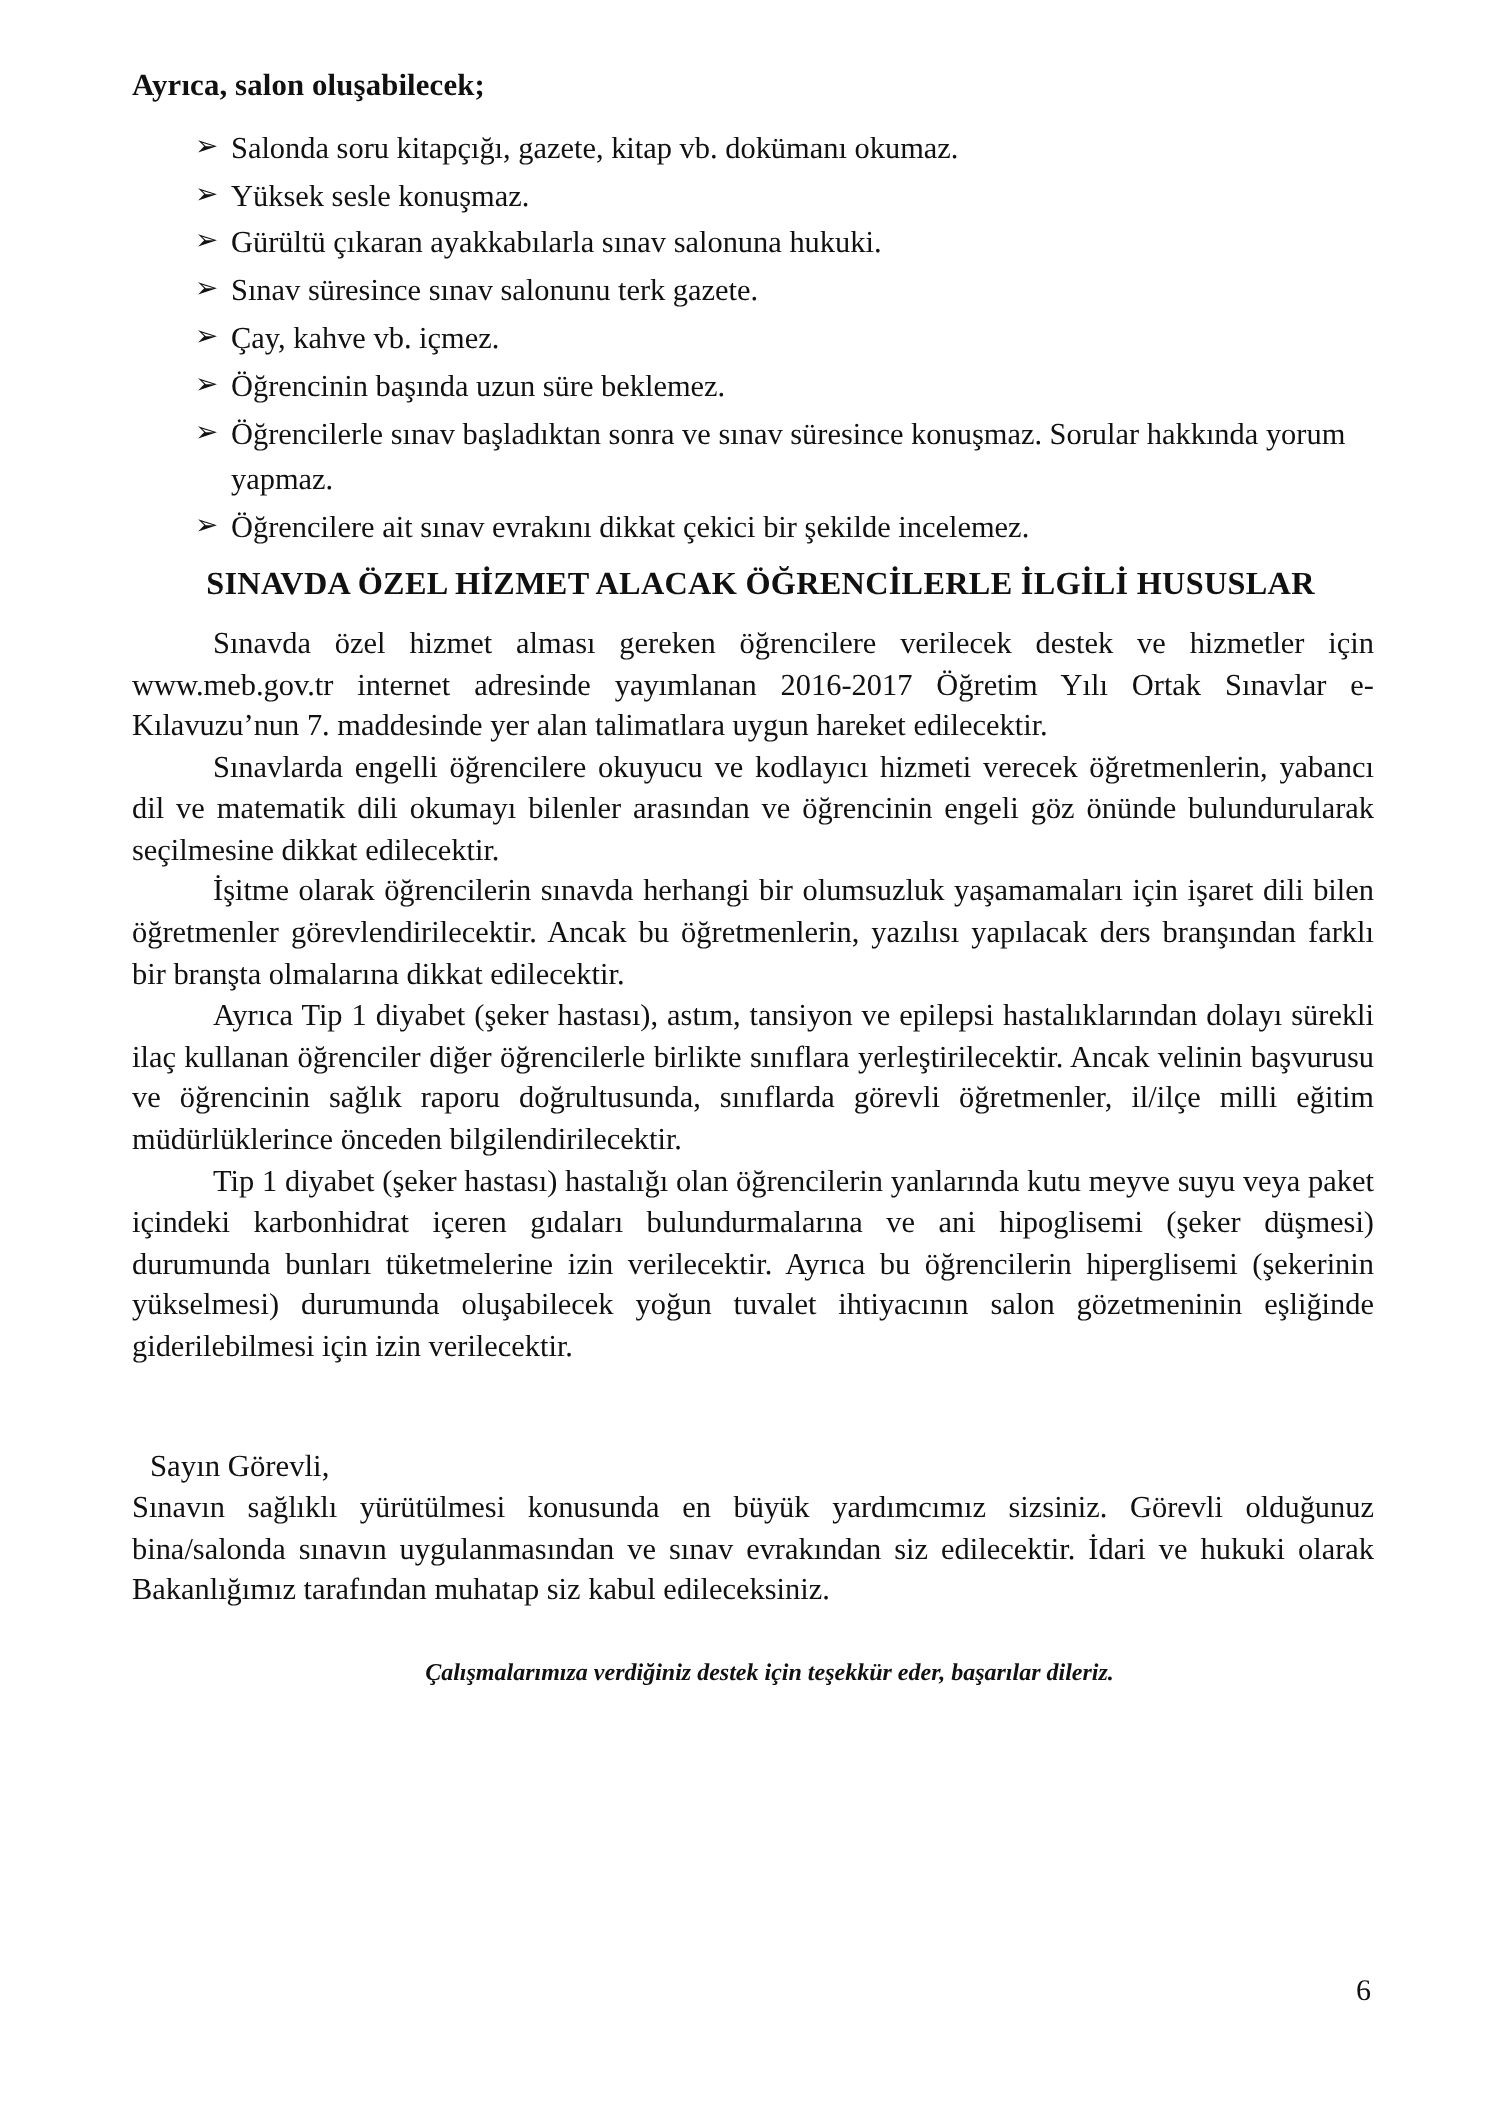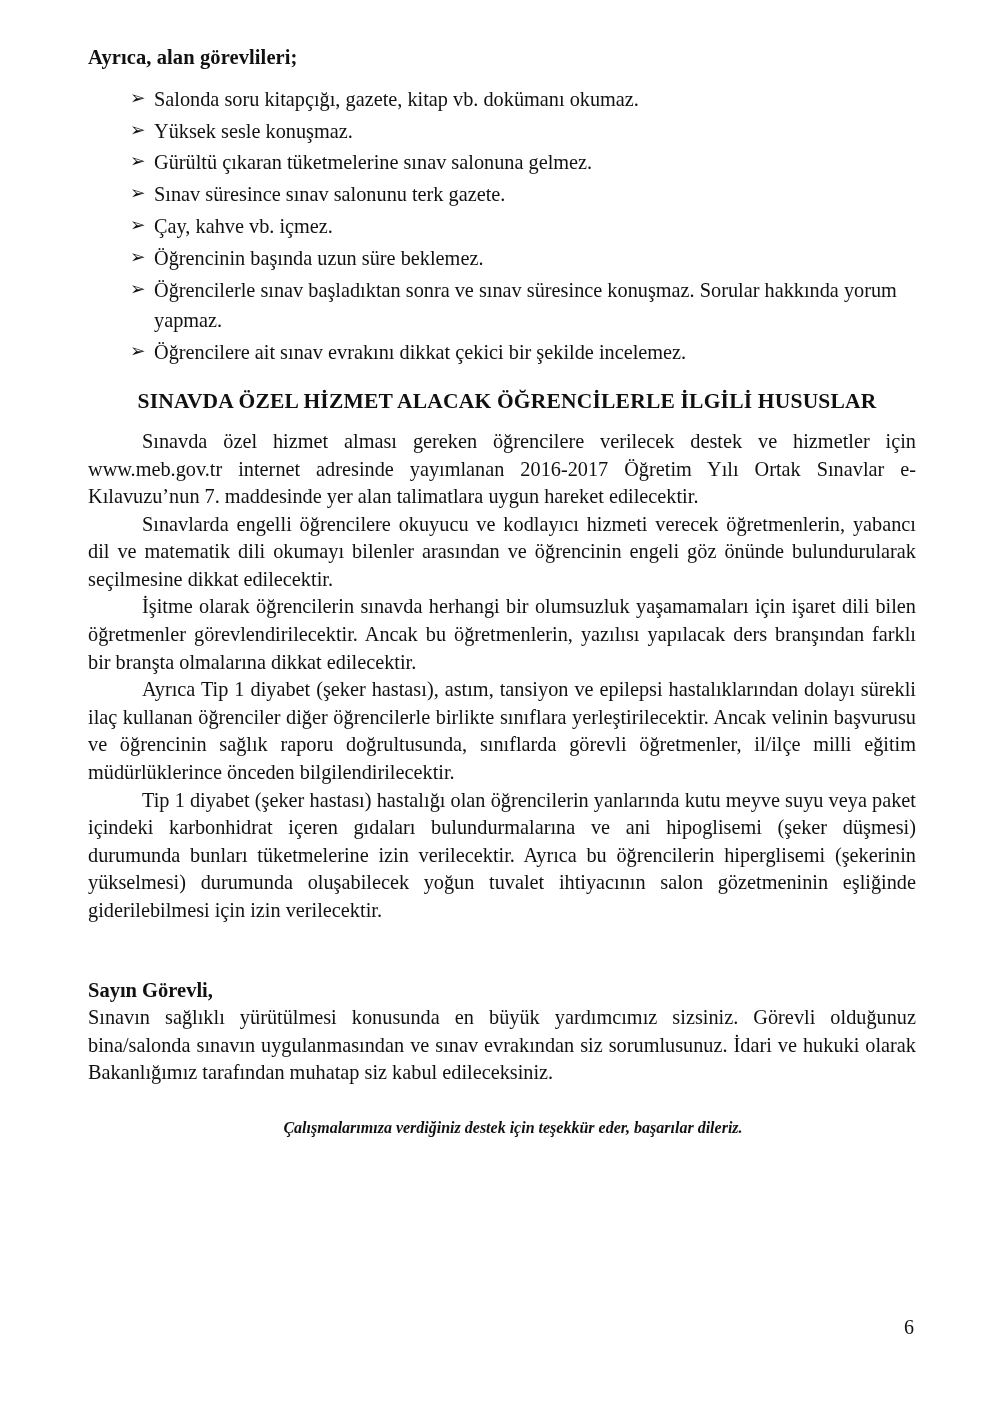--- a/index.html
+++ b/index.html
@@ -38,21 +38,21 @@
     font-size: 20.5px;
     line-height: 1.25;
     margin: 0 0 4px 0;
     letter-spacing: 0.1px;
   }
 
   .section-heading {
     font-weight: bold;
     font-size: 21.5px;
     text-align: center;
-    margin: 22px 0 14px 0;
+    margin: 10px 0 14px 0;
     letter-spacing: 0.2px;
     padding-left: 10px;
   }
 
   
   .bullet-list {
     list-style: none;
     margin: 14px 0 0 0;
     padding: 0;
   }
@@ -86,24 +86,24 @@
     font-family: Liberation Serif, serif;
   }
   .body-para.no-indent {
     text-indent: 0;
   }
 
   .closing-block {
     margin-top: 52px;
   }
   .closing-heading {
-    font-weight: bold;
+    font-weight: normal;
     font-size: 20.5px;
     line-height: 1.3;
-    margin: 0 0 1px 0;
+    margin: 0 0 1px 12px;
   }
 
   .thanks-line {
     font-weight: bold;
     font-style: italic;
     font-size: 16px;
     text-align: center;
     margin: 32px 0 0 0;
     padding-left: 22px;
   }
@@ -117,34 +117,34 @@
     line-height: 1;
     color: #111111;
   }
 </style>
 </head>
 <body>
 
 <div class="page">
   <div class="content">
 
-    <p class="sub-heading">Ayrıca, alan görevlileri;</p>
+    <p class="sub-heading">Ayrıca, salon oluşabilecek;</p>
 
     <ul class="bullet-list">
       <li class="bullet-item">
         <span class="bullet-marker">➢</span>
         <span>Salonda soru kitapçığı, gazete, kitap vb. dokümanı okumaz.</span>
       </li>
       <li class="bullet-item">
         <span class="bullet-marker">➢</span>
         <span>Yüksek sesle konuşmaz.</span>
       </li>
       <li class="bullet-item">
         <span class="bullet-marker">➢</span>
-        <span>Gürültü çıkaran tüketmelerine sınav salonuna gelmez.</span>
+        <span>Gürültü çıkaran ayakkabılarla sınav salonuna hukuki.</span>
       </li>
       <li class="bullet-item">
         <span class="bullet-marker">➢</span>
         <span>Sınav süresince sınav salonunu terk gazete.</span>
       </li>
       <li class="bullet-item">
         <span class="bullet-marker">➢</span>
         <span>Çay, kahve vb. içmez.</span>
       </li>
       <li class="bullet-item">
@@ -164,21 +164,21 @@
     <h2 class="section-heading">SINAVDA ÖZEL HİZMET ALACAK ÖĞRENCİLERLE İLGİLİ HUSUSLAR</h2>
 
     <p class="body-para">Sınavda özel hizmet alması gereken öğrencilere verilecek destek ve hizmetler için www.meb.gov.tr internet adresinde yayımlanan 2016-2017 Öğretim Yılı Ortak Sınavlar e-Kılavuzu’nun 7. maddesinde yer alan talimatlara uygun hareket edilecektir.</p>
     <p class="body-para">Sınavlarda engelli öğrencilere okuyucu ve kodlayıcı hizmeti verecek öğretmenlerin, yabancı dil ve matematik dili okumayı bilenler arasından ve öğrencinin engeli göz önünde bulundurularak seçilmesine dikkat edilecektir.</p>
     <p class="body-para">İşitme olarak öğrencilerin sınavda herhangi bir olumsuzluk yaşamamaları için işaret dili bilen öğretmenler görevlendirilecektir. Ancak bu öğretmenlerin, yazılısı yapılacak ders branşından farklı bir branşta olmalarına dikkat edilecektir.</p>
     <p class="body-para">Ayrıca Tip 1 diyabet (şeker hastası), astım, tansiyon ve epilepsi hastalıklarından dolayı sürekli ilaç kullanan öğrenciler diğer öğrencilerle birlikte sınıflara yerleştirilecektir. Ancak velinin başvurusu ve öğrencinin sağlık raporu doğrultusunda, sınıflarda görevli öğretmenler, il/ilçe milli eğitim müdürlüklerince önceden bilgilendirilecektir.</p>
     <p class="body-para">Tip 1 diyabet (şeker hastası) hastalığı olan öğrencilerin yanlarında kutu meyve suyu veya paket içindeki karbonhidrat içeren gıdaları bulundurmalarına ve ani hipoglisemi (şeker düşmesi) durumunda bunları tüketmelerine izin verilecektir. Ayrıca bu öğrencilerin hiperglisemi (şekerinin yükselmesi) durumunda oluşabilecek yoğun tuvalet ihtiyacının salon gözetmeninin eşliğinde giderilebilmesi için izin verilecektir.</p>
 
     <div class="closing-block">
       <p class="closing-heading">Sayın Görevli,</p>
-      <p class="body-para no-indent">Sınavın sağlıklı yürütülmesi konusunda en büyük yardımcımız sizsiniz. Görevli olduğunuz bina/salonda sınavın uygulanmasından ve sınav evrakından siz sorumlusunuz. İdari ve hukuki olarak Bakanlığımız tarafından muhatap siz kabul edileceksiniz.</p>
+      <p class="body-para no-indent">Sınavın sağlıklı yürütülmesi konusunda en büyük yardımcımız sizsiniz. Görevli olduğunuz bina/salonda sınavın uygulanmasından ve sınav evrakından siz edilecektir. İdari ve hukuki olarak Bakanlığımız tarafından muhatap siz kabul edileceksiniz.</p>
     </div>
 
     <p class="thanks-line">Çalışmalarımıza verdiğiniz destek için teşekkür eder, başarılar dileriz.</p>
 
   </div>
 
   <div class="page-number">6</div>
 </div>
 
 </body></html>

